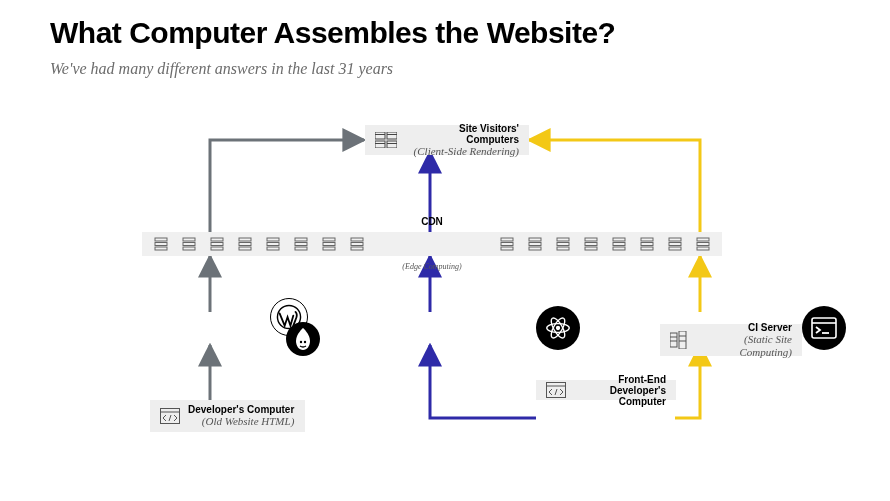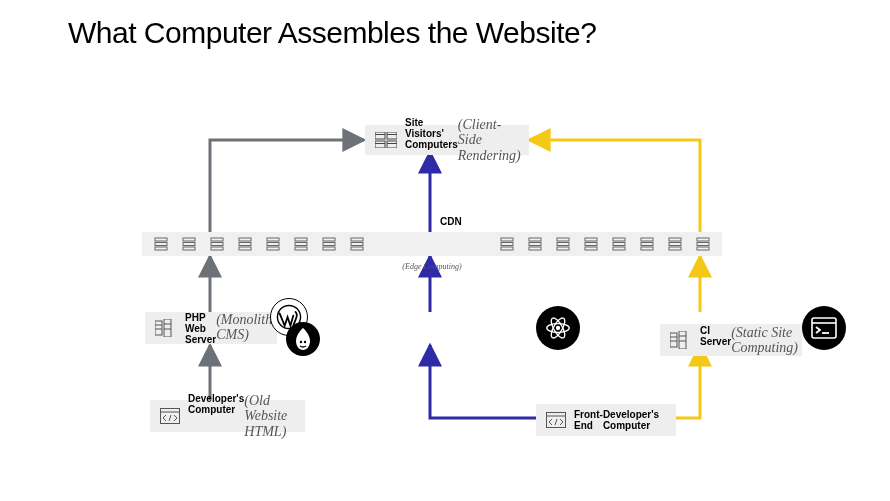--- a/index.html
+++ b/index.html
@@ -11,24 +11,24 @@
     background: #fff;
     overflow: hidden;
   }
   .canvas {
     position: relative;
     width: 890px;
     height: 501px;
   }
   .title {
     position: absolute;
-    left: 68px;
+    left: 50px;
     top: 16px;
     font-size: 30px;
-    font-weight: 400;
+    font-weight: 700;
     letter-spacing: -0.5px;
     color: #000;
   }
   .subtitle {
     position: absolute;
     left: 50px;
     top: 60px;
     font-size: 16px;
     font-style: italic;
     color: #6c6c6c;
@@ -46,48 +46,49 @@
   }
   .node .icon {
     flex: 0 0 auto;
     margin-right: 8px;
     display: flex;
     align-items: center;
     justify-content: center;
   }
   .node .txt {
     display: flex;
-    flex-direction: row;
+    flex-direction: column;
     line-height: 1.1;
+    text-align: right;
   }
   .node .label {
     font-size: 10px;
     font-weight: 800;
     color: #000;
   }
   .node .sub {
-    font-size: 14px;
+    font-size: 11px;
     font-style: italic;
     font-family: Georgia, "Times New Roman", serif;
     color: #555;
   }
 
   
   .cdn {
     position: absolute;
     background: #f0f0f0;
     display: flex;
     align-items: center;
     box-sizing: border-box;
   }
   .cdn-center {
     position: absolute;
     left: 50%;
     transform: translateX(-50%);
-    text-align: right;
+    text-align: center;
     line-height: 1.1;
   }
   .cdn-center .label {
     font-size: 10px;
     font-weight: 800;
     color: #000;
   }
   .cdn-center .sub {
     font-size: 8px;
     font-style: italic;
@@ -148,20 +149,21 @@
     <path d="M 536 418 L 430 418 L 430 345" stroke="#2e2aa8" stroke-width="3" fill="none" marker-end="url(#arr-blue)"></path>
     <path d="M 430 312 L 430 256" stroke="#2e2aa8" stroke-width="3" fill="none" marker-end="url(#arr-blue)"></path>
     <path d="M 430 232 L 430 152" stroke="#2e2aa8" stroke-width="3" fill="none" marker-end="url(#arr-blue)"></path>
 
     <path d="M 675 418 L 700 418 L 700 345" stroke="#f3c816" stroke-width="3" fill="none" marker-end="url(#arr-yellow)"></path>
     <path d="M 700 312 L 700 256" stroke="#f3c816" stroke-width="3" fill="none" marker-end="url(#arr-yellow)"></path>
     <path d="M 700 232 L 700 140 L 529 140" stroke="#f3c816" stroke-width="3" fill="none" marker-end="url(#arr-yellow)"></path>
   </svg>
 
   <div class="title">What Computer Assembles the Website?</div>
+  <div class="subtitle">We've had many different answers in the last 31 years</div>
 
   <div class="node" style="left:365px; top:125px; width:164px; height:30px;">
     <span class="icon">
       <svg width="22" height="16" viewBox="0 0 22 16">
         <g stroke="#444" stroke-width="1" fill="none">
           <rect x="0" y="0" width="10" height="7"></rect>
             <line x1="0" y1="2.5" x2="10" y2="2.5"></line>
           <rect x="12" y="0" width="10" height="7"></rect>
             <line x1="12" y1="2.5" x2="22" y2="2.5"></line>
           <rect x="0" y="9" width="10" height="7"></rect>
@@ -294,38 +296,20 @@
       <svg width="14" height="14" viewBox="0 0 14 14">
           <g stroke="#666" stroke-width="1" fill="none">
             <rect x="1" y="1" width="12" height="3"></rect>
             <rect x="1" y="5.5" width="12" height="3"></rect>
             <rect x="1" y="10" width="12" height="3"></rect>
           </g>
         </svg>
     </div>
   </div>
 
-  <div class="node" style="left:145px; top:312px; width:132px; height:32px;">
-    <span class="icon">
-      <svg width="22" height="18" viewBox="0 0 22 18">
-          <g stroke="#555" stroke-width="1" fill="none">
-        <rect x="0" y="2" width="7" height="14"></rect>
-            <line x1="0" y1="6" x2="7" y2="6"></line>
-            <line x1="0" y1="10" x2="7" y2="10"></line>
-        <rect x="9" y="0" width="7" height="18"></rect>
-            <line x1="9" y1="5" x2="16" y2="5"></line>
-            <line x1="9" y1="10" x2="16" y2="10"></line>
-      </g>
-        </svg>
-    </span>
-    <span class="txt">
-      <span class="label">PHP Web Server</span>
-      <span class="sub">(Monolithic CMS)</span>
-    </span>
-  </div>
 
 
   <div class="node" style="left:660px; top:324px; width:142px; height:32px;">
     <span class="icon">
       <svg width="22" height="18" viewBox="0 0 22 18">
           <g stroke="#555" stroke-width="1" fill="none">
         <rect x="0" y="2" width="7" height="14"></rect>
             <line x1="0" y1="6" x2="7" y2="6"></line>
             <line x1="0" y1="10" x2="7" y2="10"></line>
         <rect x="9" y="0" width="7" height="18"></rect>
@@ -351,21 +335,21 @@
             <line x1="9" y1="13" x2="11" y2="7"></line>
       </g>
         </svg>
     </span>
     <span class="txt">
       <span class="label">Developer's Computer</span>
       <span class="sub">(Old Website HTML)</span>
     </span>
   </div>
 
-  <div class="node" style="left:536px; top:404px; width:140px; height:32px;">
+  <div class="node" style="left:536px; top:380px; width:140px; height:20px;">
     <span class="icon">
       <svg width="20" height="16" viewBox="0 0 20 16">
           <g stroke="#555" stroke-width="1" fill="none">
         <rect x="0.5" y="0.5" width="19" height="15"></rect>
         <line x1="0.5" y1="4" x2="19.5" y2="4"></line>
         <path d="M6 7 L3 10 L6 13"></path>
             <path d="M14 7 L17 10 L14 13"></path>
             <line x1="9" y1="13" x2="11" y2="7"></line>
       </g>
         </svg>

